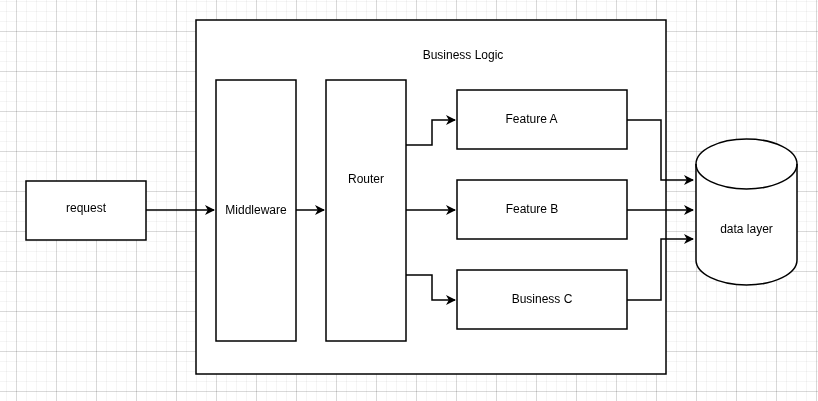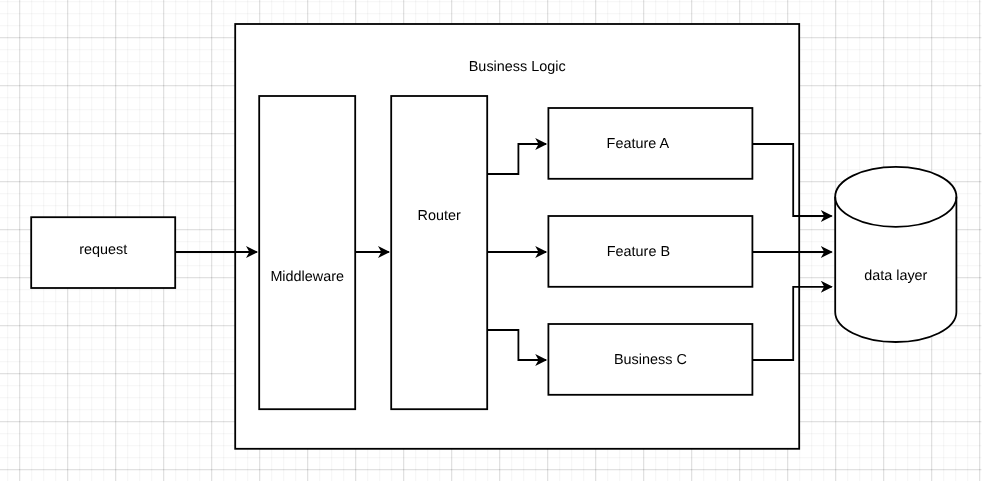--- a/index.html
+++ b/index.html
@@ -36,20 +36,21 @@
     text-align: center;
     font-size: 12px;
     line-height: 1.2;
     color: #000000;
     pointer-events: none;
     white-space: nowrap;
   }
   .container-title {
     justify-content: center;
     align-items: flex-start;
+    padding-left: 32px;
   }
   .cylinder-label {
     box-sizing: border-box;
     padding-top: 34px;
   }
 </style>
 </head>
 <body>
 
 <div class="canvas">
@@ -82,21 +83,21 @@
     <path d="M406,275 L432,275 L432,300 L455,300" fill="none" stroke="#000000" stroke-width="1.5" marker-end="url(#arrowhead)"></path>
     <path d="M627,120 L661,120 L661,180 L693,180" fill="none" stroke="#000000" stroke-width="1.5" marker-end="url(#arrowhead)"></path>
     <path d="M627,210 L693,210" fill="none" stroke="#000000" stroke-width="1.5" marker-end="url(#arrowhead)"></path>
     <path d="M627,300 L661,300 L661,239 L693,239" fill="none" stroke="#000000" stroke-width="1.5" marker-end="url(#arrowhead)"></path>
   </svg>
 
   <div class="node-label" style="left:26px; top:181px; width:120px; height:54px;">request</div>
 
   <div class="node-label container-title" style="left:196px; top:48px; width:470px; height:16px;">Business Logic</div>
 
-  <div class="node-label" style="left:216px; top:80px; width:80px; height:261px;margin-top:20px;">Middleware</div>
+  <div class="node-label" style="left:216px; top:80px; width:80px; height:261px;">Middleware</div>
 
   <div class="node-label" style="left:326px; top:80px; width:80px; height:199px;">Router</div>
 
   <div class="node-label" style="left:457px; top:90px; width:149px; height:59px;">Feature A</div>
 
   <div class="node-label" style="left:457px; top:180px; width:150px; height:59px;">Feature B</div>
 
   <div class="node-label" style="left:457px; top:270px; width:170px; height:59px;">Business C</div>
 
   <div class="node-label cylinder-label" style="left:696px; top:139px; width:101px; height:146px;">data layer</div>

